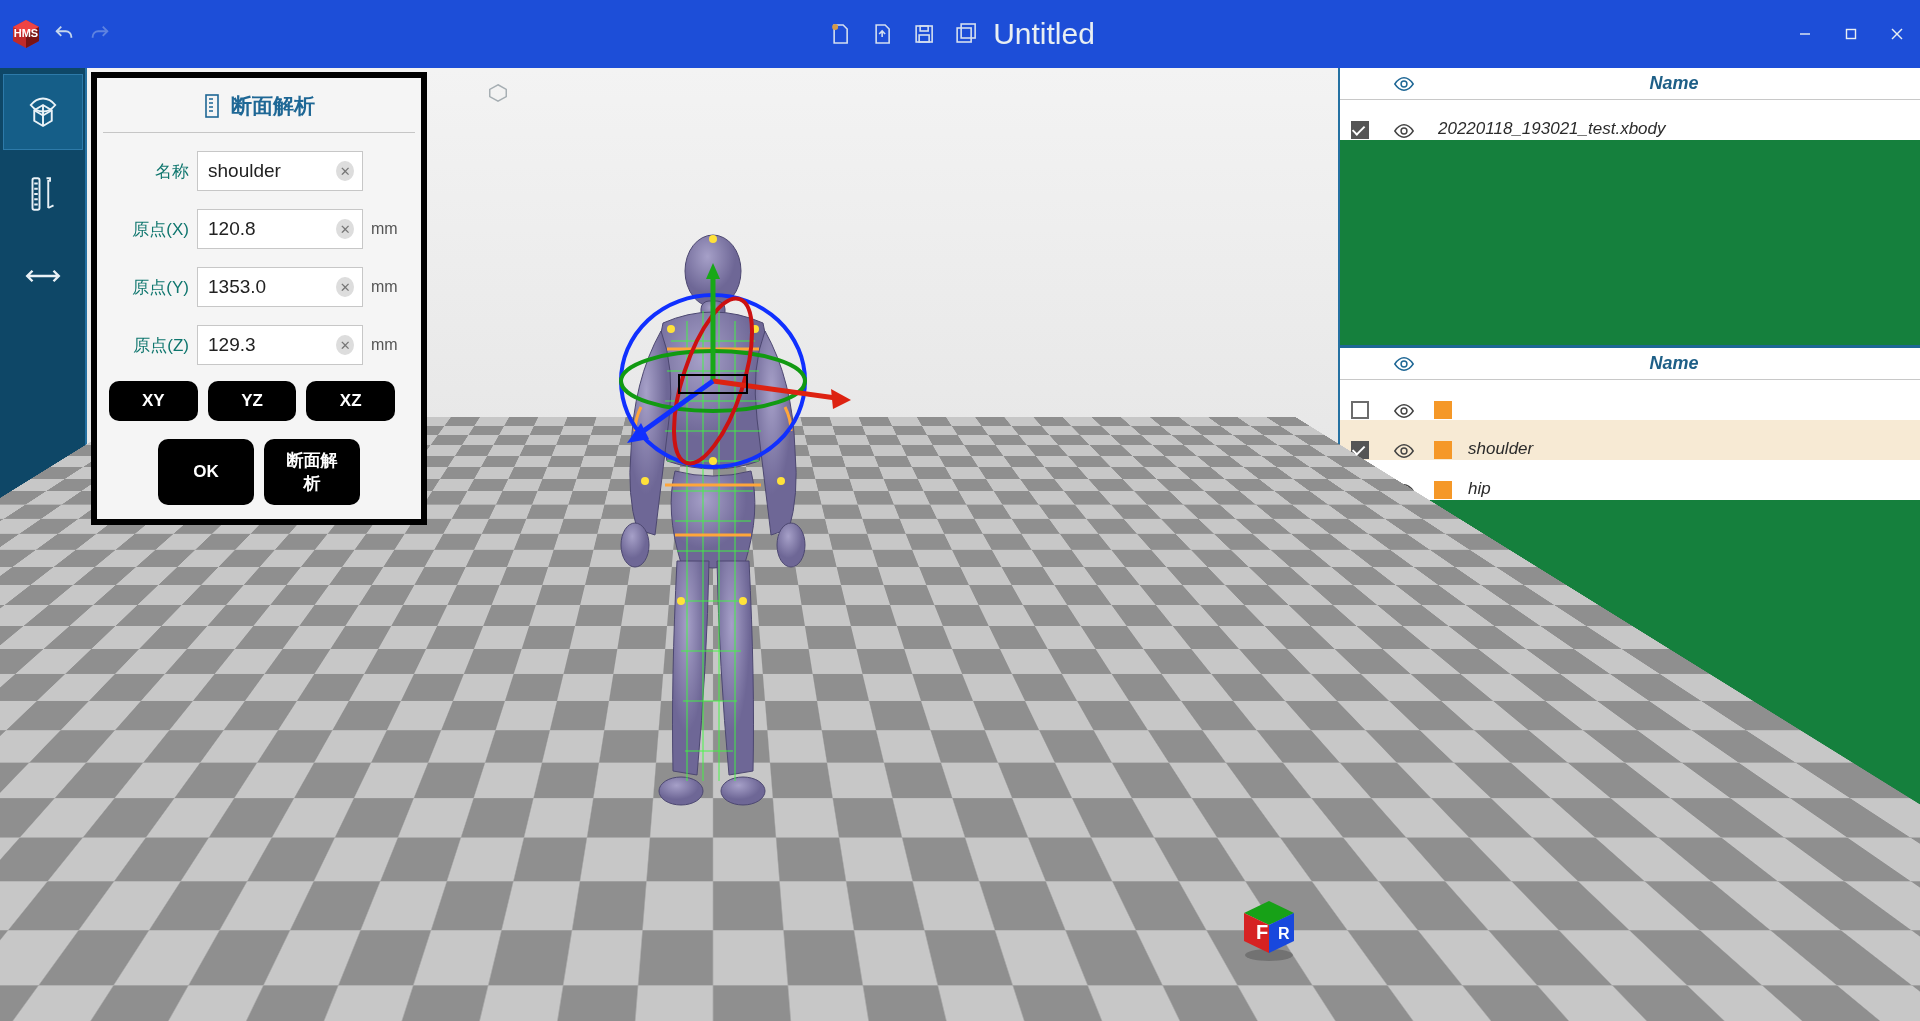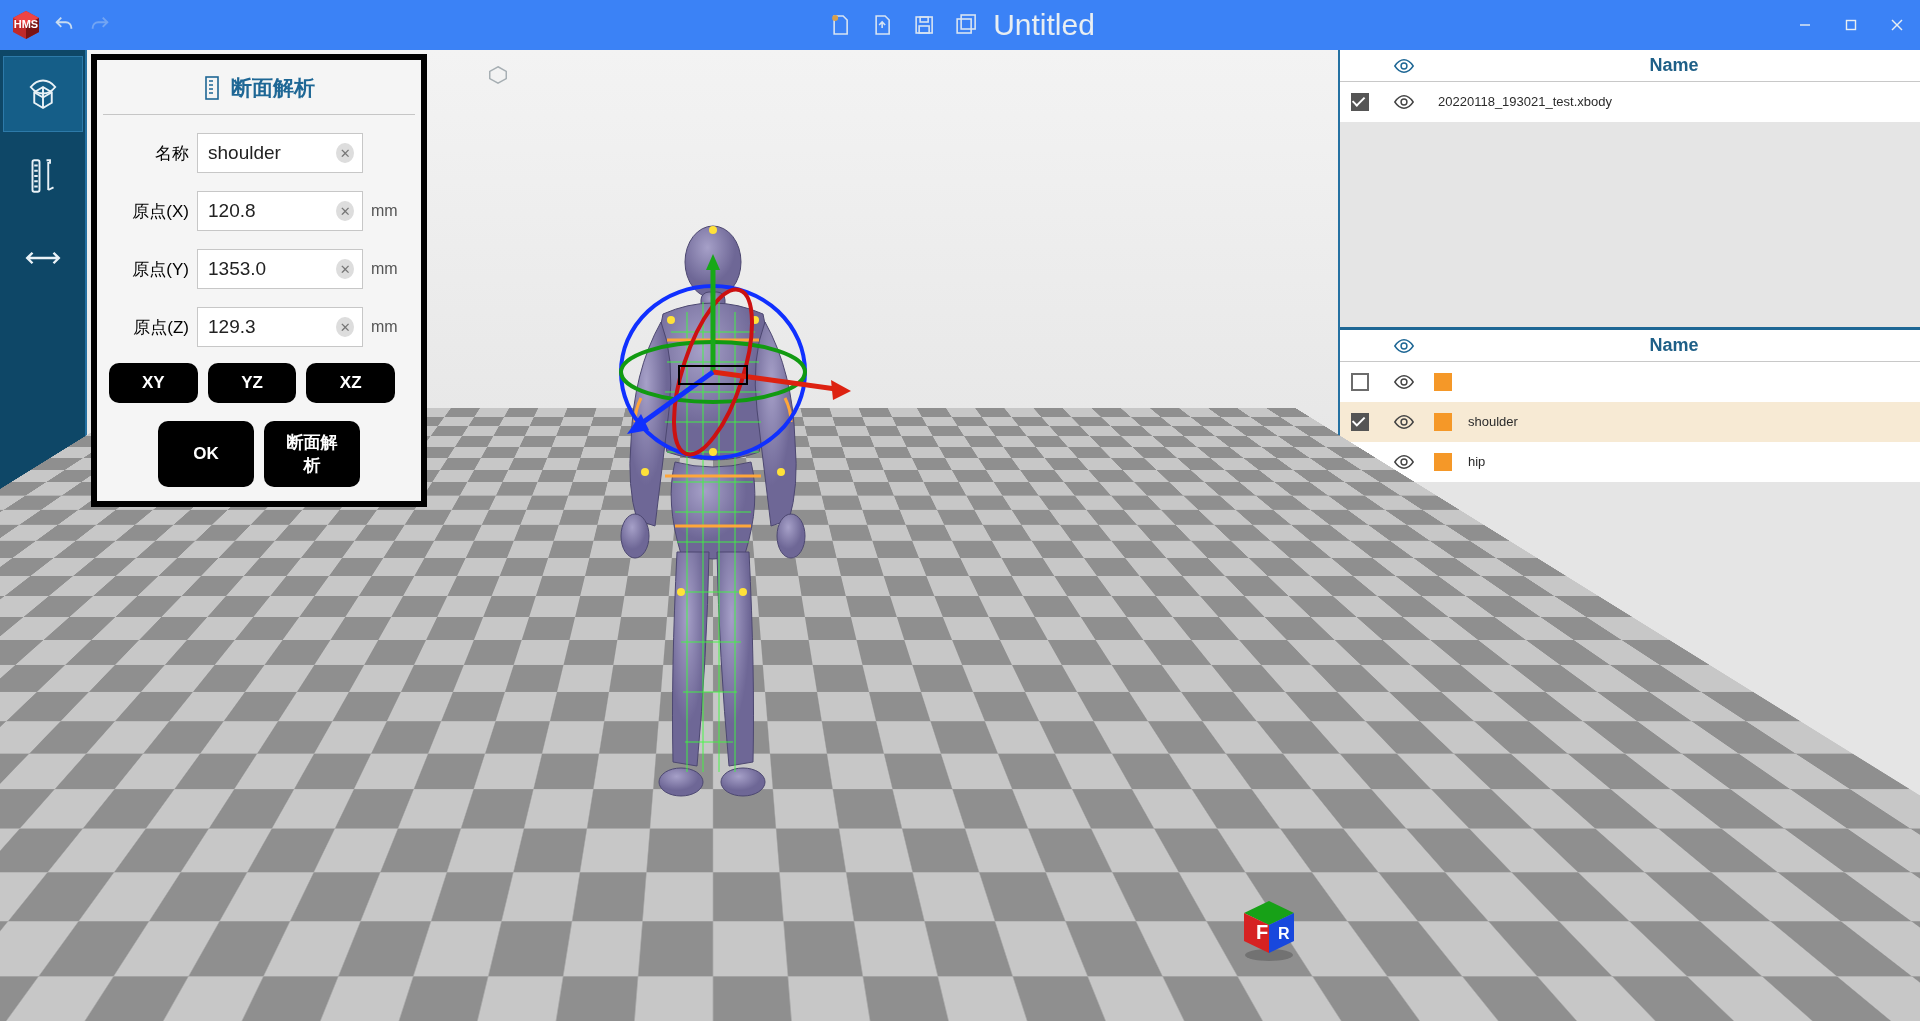--- a/index.html
+++ b/index.html
@@ -1,20 +1,20 @@
 <!DOCTYPE html>
 <html><head>
 <meta charset="utf-8">
 <style>
 * { margin: 0; padding: 0; box-sizing: border-box; font-family: "Segoe UI", "Yu Gothic", Meiryo, sans-serif; }
 html, body { width: 100%; height: 100%; overflow: hidden; }
 body { background: #0c4a6e; display: flex; flex-direction: column; }
 
 
-.titlebar { height: 50px; background: #3b82f6; display: flex; align-items: center; color: #e8eef2; position: relative; }
+.titlebar { height: 68px; background: #1d4ed8; display: flex; align-items: center; color: #e8eef2; position: relative; }
 .titlebar .left { display: flex; align-items: center; gap: 8px; padding-left: 10px; }
 .logo-cube { width: 32px; height: 32px; display: flex; align-items: center; justify-content: center; }
 .titlebar .center { position: absolute; left: 50%; transform: translateX(-50%); display: flex; align-items: center; gap: 12px; }
 .titlebar .center .tbtn { width: 30px; height: 30px; display: flex; align-items: center; justify-content: center; opacity: .9; cursor: pointer; }
 .titlebar .center .doc-title { font-size: 30px; font-weight: 400; }
 .titlebar .right { margin-left: auto; display: flex; }
 .winbtn { width: 46px; height: 32px; display: flex; align-items: center; justify-content: center; cursor: pointer; }
 .tbtn-top { width: 28px; height: 28px; cursor: pointer; display: flex; align-items: center; justify-content: center; opacity: .9; }
 .tbtn-top svg { stroke: #d9e6ef; }
 
@@ -42,42 +42,42 @@
 }
 .mannequin { position: absolute; left: 50%; top: 50%; transform: translate(-50%,-50%); }
 .gizmo-cube { position: absolute; right: 36px; bottom: 30px; width: 66px; height: 66px; cursor: pointer; }
 .cam-icon { position: absolute; left: 400px; top: 14px; opacity: .5; }
 
 
 .panel { position: absolute; left: 4px; top: 4px; width: 336px; background: #f5f5f5; border: 6px solid #000000; padding: 10px 6px 14px 6px; }
 .panel-title { display: flex; align-items: center; gap: 10px; color: #1e6795; font-weight: 600; font-size: 21px; border-bottom: 1px solid #c6c6c6; padding: 4px 6px 12px 6px; justify-content: center; }
 .panel-title svg { width: 18px; height: 24px; }
 .row { display: flex; align-items: center; gap: 8px; margin: 18px 6px 0 6px; }
-.row label { width: 80px; text-align: right; font-size: 17px; color: #000000; }
+.row label { width: 80px; text-align: right; font-size: 17px; color: #0f766e; }
 .row .suffix { width: 38px; color: #555; font-size: 16px; }
 .inputwrap { flex: 1; display: flex; align-items: center; background: #fff; border: 1px solid #c7c7c7; height: 40px; padding: 0 8px 0 10px; }
 .inputwrap input { border: none; outline: none; width: 100%; font-size: 19px; color: #222; background: transparent; }
 .inputwrap .clear { width: 20px; height: 20px; border-radius: 50%; background: #ddd; color: #777; display: flex; align-items: center; justify-content: center; font-size: 13px; cursor: pointer; }
 .btnrow { display: flex; gap: 10px; justify-content: center; margin-top: 18px; }
 .btn { background: #000; color: #fff; border-radius: 10px; font-size: 17px; font-weight: 600; padding: 10px 20px; cursor: pointer; border: none; display: flex; align-items: center; justify-content: center; }
 .btn.wide { width: 96px; }
 .btn3 { display: flex; gap: 10px; margin: 16px 20px 0 6px; }
 .btn3 .btn { flex: 1; }
 
 
-.side { width: 580px; display: flex; flex-direction: column; background: #e5e5e5; min-width: 0; }
+.side { width: 580px; display: flex; flex-direction: column; background: #15803d; min-width: 0; font-style: italic; }
 .pane { display: flex; flex-direction: column; min-height: 0; }
 .pane.files { flex: 0 0 280px; border-bottom: 3px solid #1e6795; }
 .pane.sections { flex: 1; }
 .listhead { display: flex; align-items: center; height: 32px; border-bottom: 1px solid #c8c8c8; color: #1e5f87; font-weight: 600; font-size: 18px; background: #fff; }
 .listhead .col-check { width: 40px; }
 .listhead .col-eye { width: 48px; display: flex; justify-content: center; }
 .listhead .col-name { flex: 1; text-align: center; }
 .list { flex: 1; overflow: auto; }
-.lirow { display: flex; align-items: center; height: 40px; border-bottom: 1px solid transparent; font-size: 13px; color: #2b2b2b; }
+.lirow { display: flex; align-items: flex-end; height: 40px; border-bottom: 1px solid transparent; font-size: 17px; color: #2b2b2b; }
 .lirow.selected { background: #f7ead4; }
 .lirow:not(.selected):nth-child(odd) { background: #fff; }
 .col-check { width: 40px; display: flex; justify-content: center; }
 .col-eye { width: 48px; display: flex; justify-content: center; }
 .col-swatch { width: 30px; display: flex; justify-content: center; }
 .swatch { width: 18px; height: 18px; background: #f59828; }
 .col-label { flex: 1; padding-left: 10px; }
 .chk { width: 18px; height: 18px; border: 2px solid #6c6c6c; display: inline-flex; align-items: center; justify-content: center; background: #fff; cursor: pointer; }
 .chk.checked { background: #555; border-color: #555; }
 .chk.checked::after { content: ""; width: 10px; height: 5px; border-left: 2px solid #fff; border-bottom: 2px solid #fff; transform: rotate(-45deg) translateY(-2px); }

